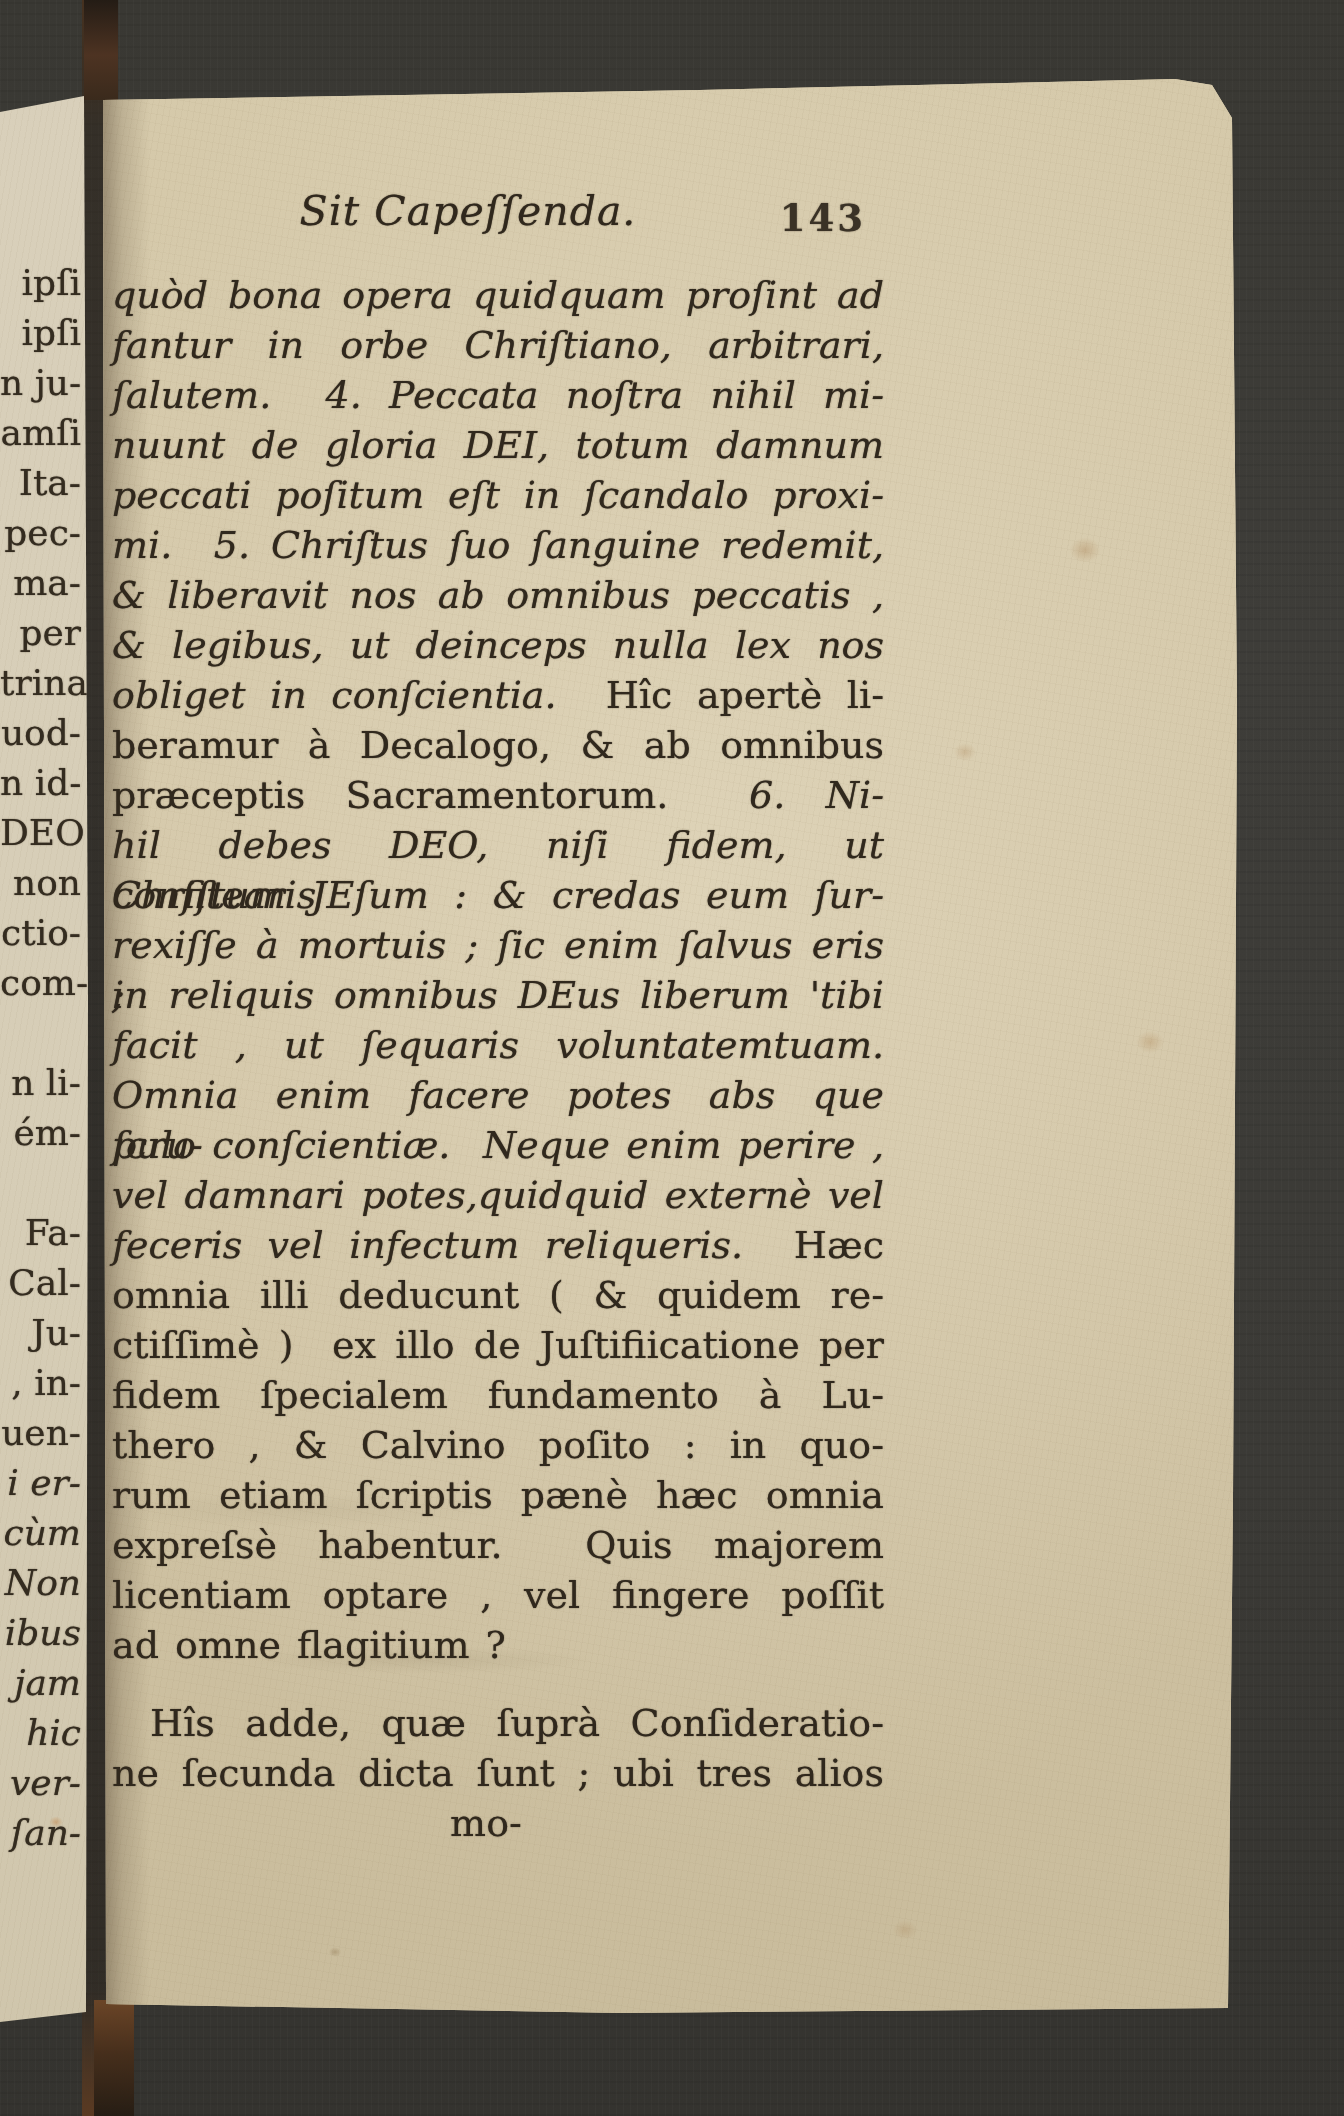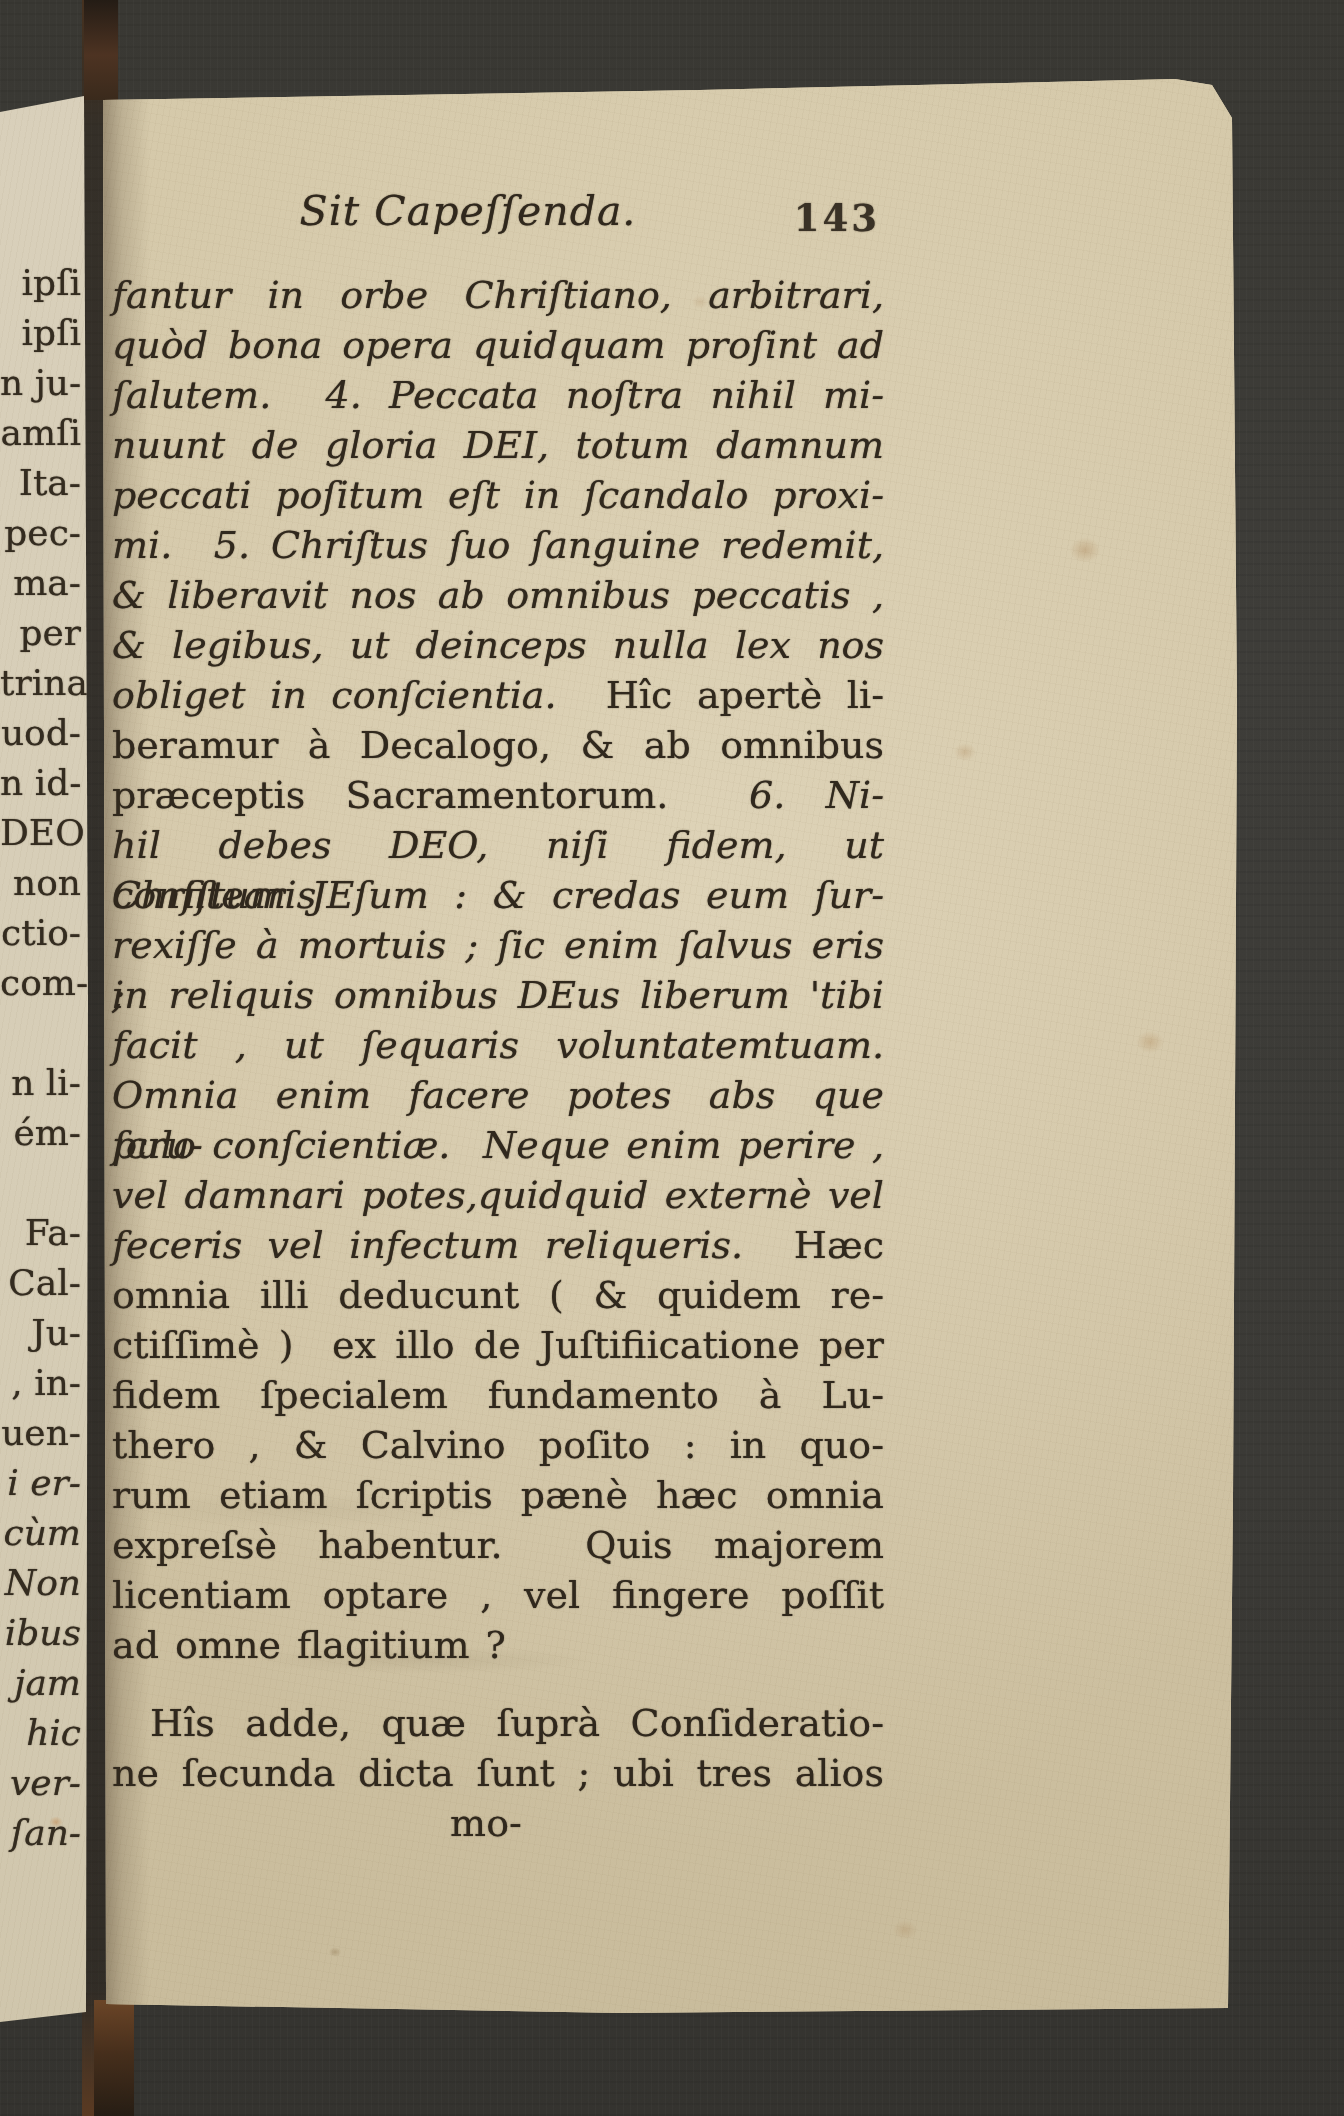--- a/index.html
+++ b/index.html
@@ -64,21 +64,21 @@
   }
   
   .ink{color:#30281d;text-shadow:0 0 1.2px rgba(48,38,24,.8);}
   
   .header{position:absolute;left:112px;top:182px;width:772px;height:62px;}
   .header .title{
     display:block;text-align:center;transform:translateX(-30px);
     font-style:italic;font-size:41px;line-height:58px;letter-spacing:1px;
   }
   .header .pagenum{
-    position:absolute;right:4px;top:14px;
+    position:absolute;right:18px;top:14px;
     font-size:37px;letter-spacing:3px;font-weight:bold;color:#3a3226;
     text-shadow:0 0 1.4px rgba(48,38,24,.75);
   }
   
   .body-text{position:absolute;left:112px;top:270px;width:772px;}
   .line{
     height:50px;line-height:50px;font-size:38px;white-space:pre-wrap;
     text-align:justify;text-align-last:justify;word-spacing:4px;
   }
   .line.last{text-align-last:left;}
@@ -145,22 +145,22 @@
     </div>
 </div>
 
 <div class="page ink">
   <div class="header">
     <span class="title it">Sit Capeſſenda.</span>
     <span class="pagenum">143</span>
   </div>
   <div class="body-text">
     <div>
+        <div class="line"><span class="it">quòd bona opera quidquam proſint ad</span></div>
         <div class="line"><span class="it">fantur in orbe Chriſtiano, arbitrari,</span></div>
-        <div class="line"><span class="it">quòd bona opera quidquam proſint ad</span></div>
         <div class="line"><span class="it">ſalutem.  4. Peccata noſtra nihil mi-</span></div>
         <div class="line"><span class="it">nuunt de gloria DEI, totum damnum</span></div>
         <div class="line"><span class="it">peccati poſitum eſt in ſcandalo proxi-</span></div>
         <div class="line"><span class="it">mi.  5. Chriſtus ſuo ſanguine redemit,</span></div>
         <div class="line"><span class="it">&amp; liberavit nos ab omnibus peccatis ,</span></div>
         <div class="line"><span class="it">&amp; legibus, ut deinceps nulla lex nos</span></div>
         <div class="line"><span class="it">obliget in conſcientia.</span><span class="ro">  Hîc apertè li-</span></div>
         <div class="line"><span class="ro">beramur à Decalogo, &amp; ab omnibus</span></div>
         <div class="line"><span class="ro">præceptis Sacramentorum.  </span><span class="it">6. Ni-</span></div>
         <div class="line"><span class="it">hil debes DEO, niſi fidem, ut confitearis</span></div>

